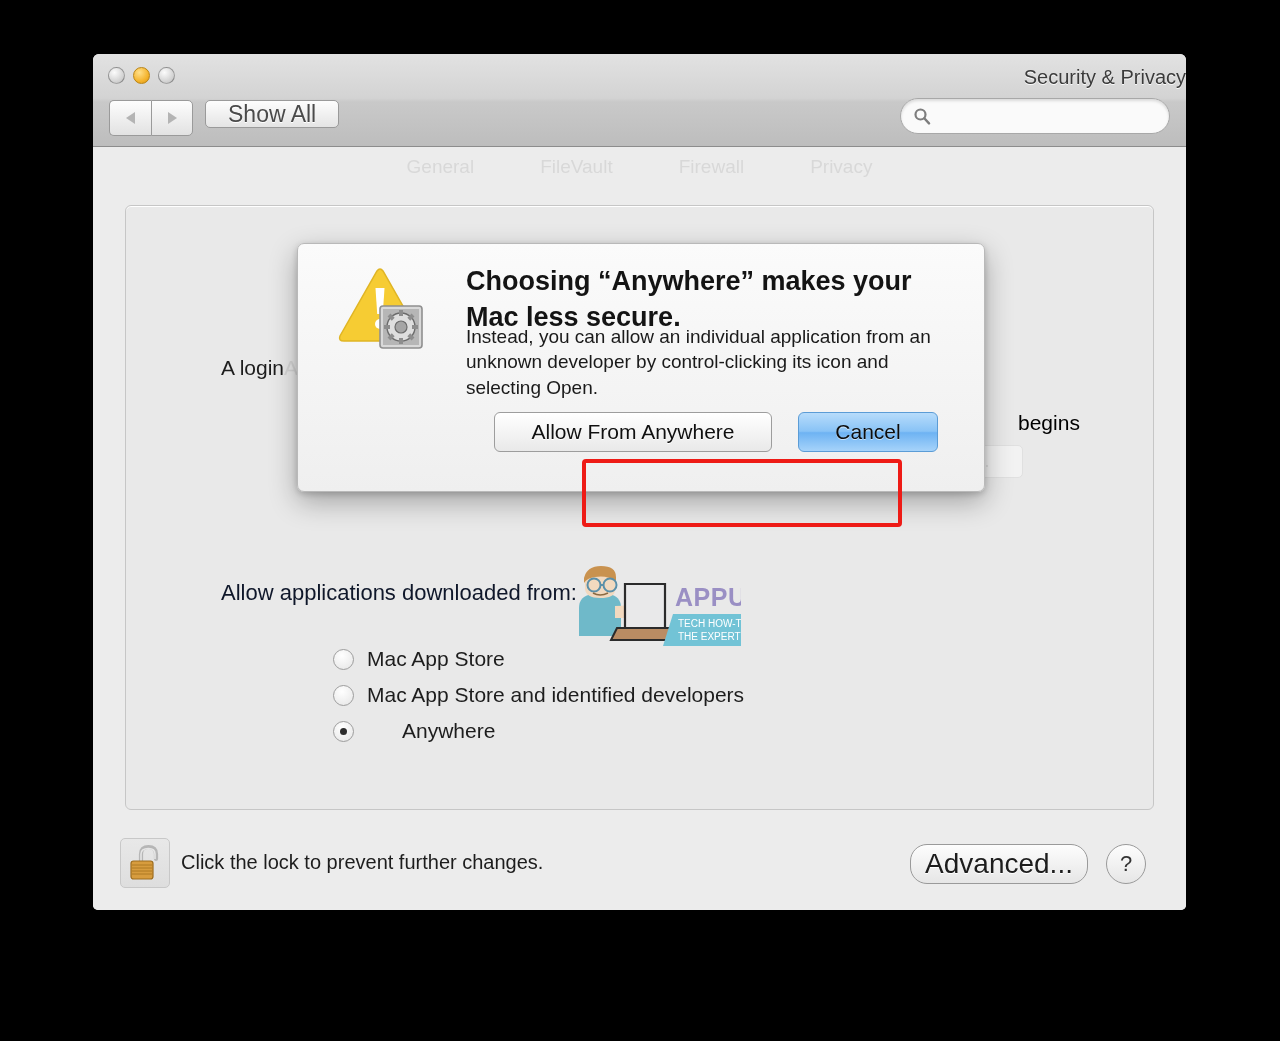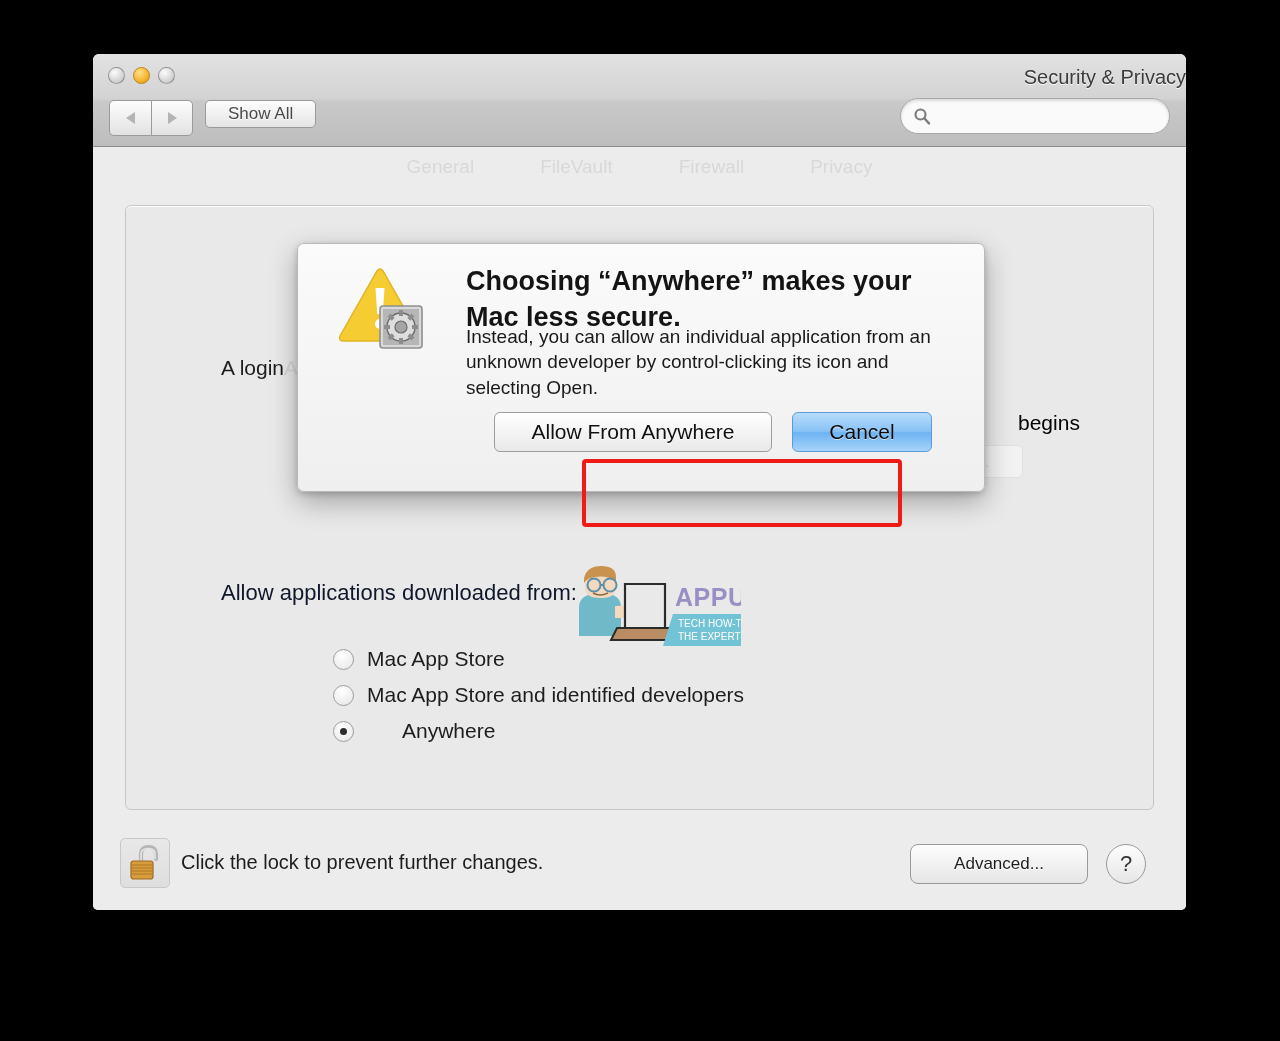--- a/index.html
+++ b/index.html
@@ -49,21 +49,21 @@
   .navbtn.r{ border-radius:0 5px 5px 0; }
   .arrow{ width:0; height:0; border-top:6px solid transparent; border-bottom:6px solid transparent; }
   .arrow.lft{ border-right:9px solid #b4b4b4; }
   .arrow.rgt{ border-left:9px solid #b4b4b4; }
 
   .showall{
     position:absolute; left:112px; top:46px;
     height:28px; padding:0 22px;
     background:linear-gradient(#fdfdfd,#e4e4e4);
     border:1px solid #9a9a9a; border-radius:5px;
-    font-size:17px; color:#4a4a4a;
+    font-size:23px; color:#4a4a4a;
     display:flex; align-items:center; justify-content:center;
     text-shadow:0 1px 0 #fff;
   }
 
   .searchbox{
     position:absolute; right:16px; top:44px;
     width:270px; height:36px;
     background:#fafafa;
     border:1px solid #a8a8a8; border-radius:18px;
     box-shadow:inset 0 2px 3px rgba(0,0,0,.13);
@@ -147,22 +147,22 @@
     width:50px; height:50px; border-radius:5px;
     background:linear-gradient(#e8e8e8,#dedede);
     border:1px solid #c8c8c8;
     display:flex; align-items:center; justify-content:center;
   }
   .lockcaption{ position:absolute; left:88px; bottom:36px; font-size:20px; color:#1d1d1d; }
   .advbtn{
     position:absolute; right:98px; bottom:26px;
     width:178px; height:40px;
     background:linear-gradient(#fdfdfd,#e6e6e6);
-    border:1px solid #9a9a9a; border-radius:8px;
-    font-size:17px; color:#1d1d1d;
+    border:1px solid #9a9a9a; border-radius:17px;
+    font-size:28px; color:#1d1d1d;
     display:flex; align-items:center; justify-content:center;
     text-shadow:0 1px 0 #fff;
   }
   .helpbtn{
     position:absolute; right:40px; bottom:26px;
     width:40px; height:40px; border-radius:50%;
     background:linear-gradient(#fdfdfd,#e6e6e6);
     border:1px solid #9a9a9a;
     font-size:22px; color:#333;
     display:flex; align-items:center; justify-content:center;
@@ -181,21 +181,21 @@
   }
   .alerticon{ position:absolute; left:38px; top:22px; width:88px; height:84px; }
   .alerthead{
     position:absolute; left:168px; top:20px; width:470px;
     font-size:27px; font-weight:bold; color:#141414; line-height:1.32;
   }
   .alertbody{
     position:absolute; left:168px; top:80px; width:480px;
     font-size:19px; color:#1a1a1a; line-height:1.33;
   }
-  .btnrow{ position:absolute; left:196px; top:168px; display:flex; gap:20px; align-items:center; }
+  .btnrow{ position:absolute; left:196px; top:168px; display:flex; gap:26px; align-items:center; }
   .pushbtn{
     height:40px; padding:0 26px;
     background:linear-gradient(#ffffff,#e9e9e9);
     border:1px solid #9d9d9d; border-radius:6px;
     font-size:21px; color:#101010;
     display:flex; align-items:center; justify-content:center;
     text-shadow:0 1px 0 #fff; white-space:nowrap;
   }
   .pushbtn.wide{ width:278px; padding:0; }
   .pushbtn.def{

